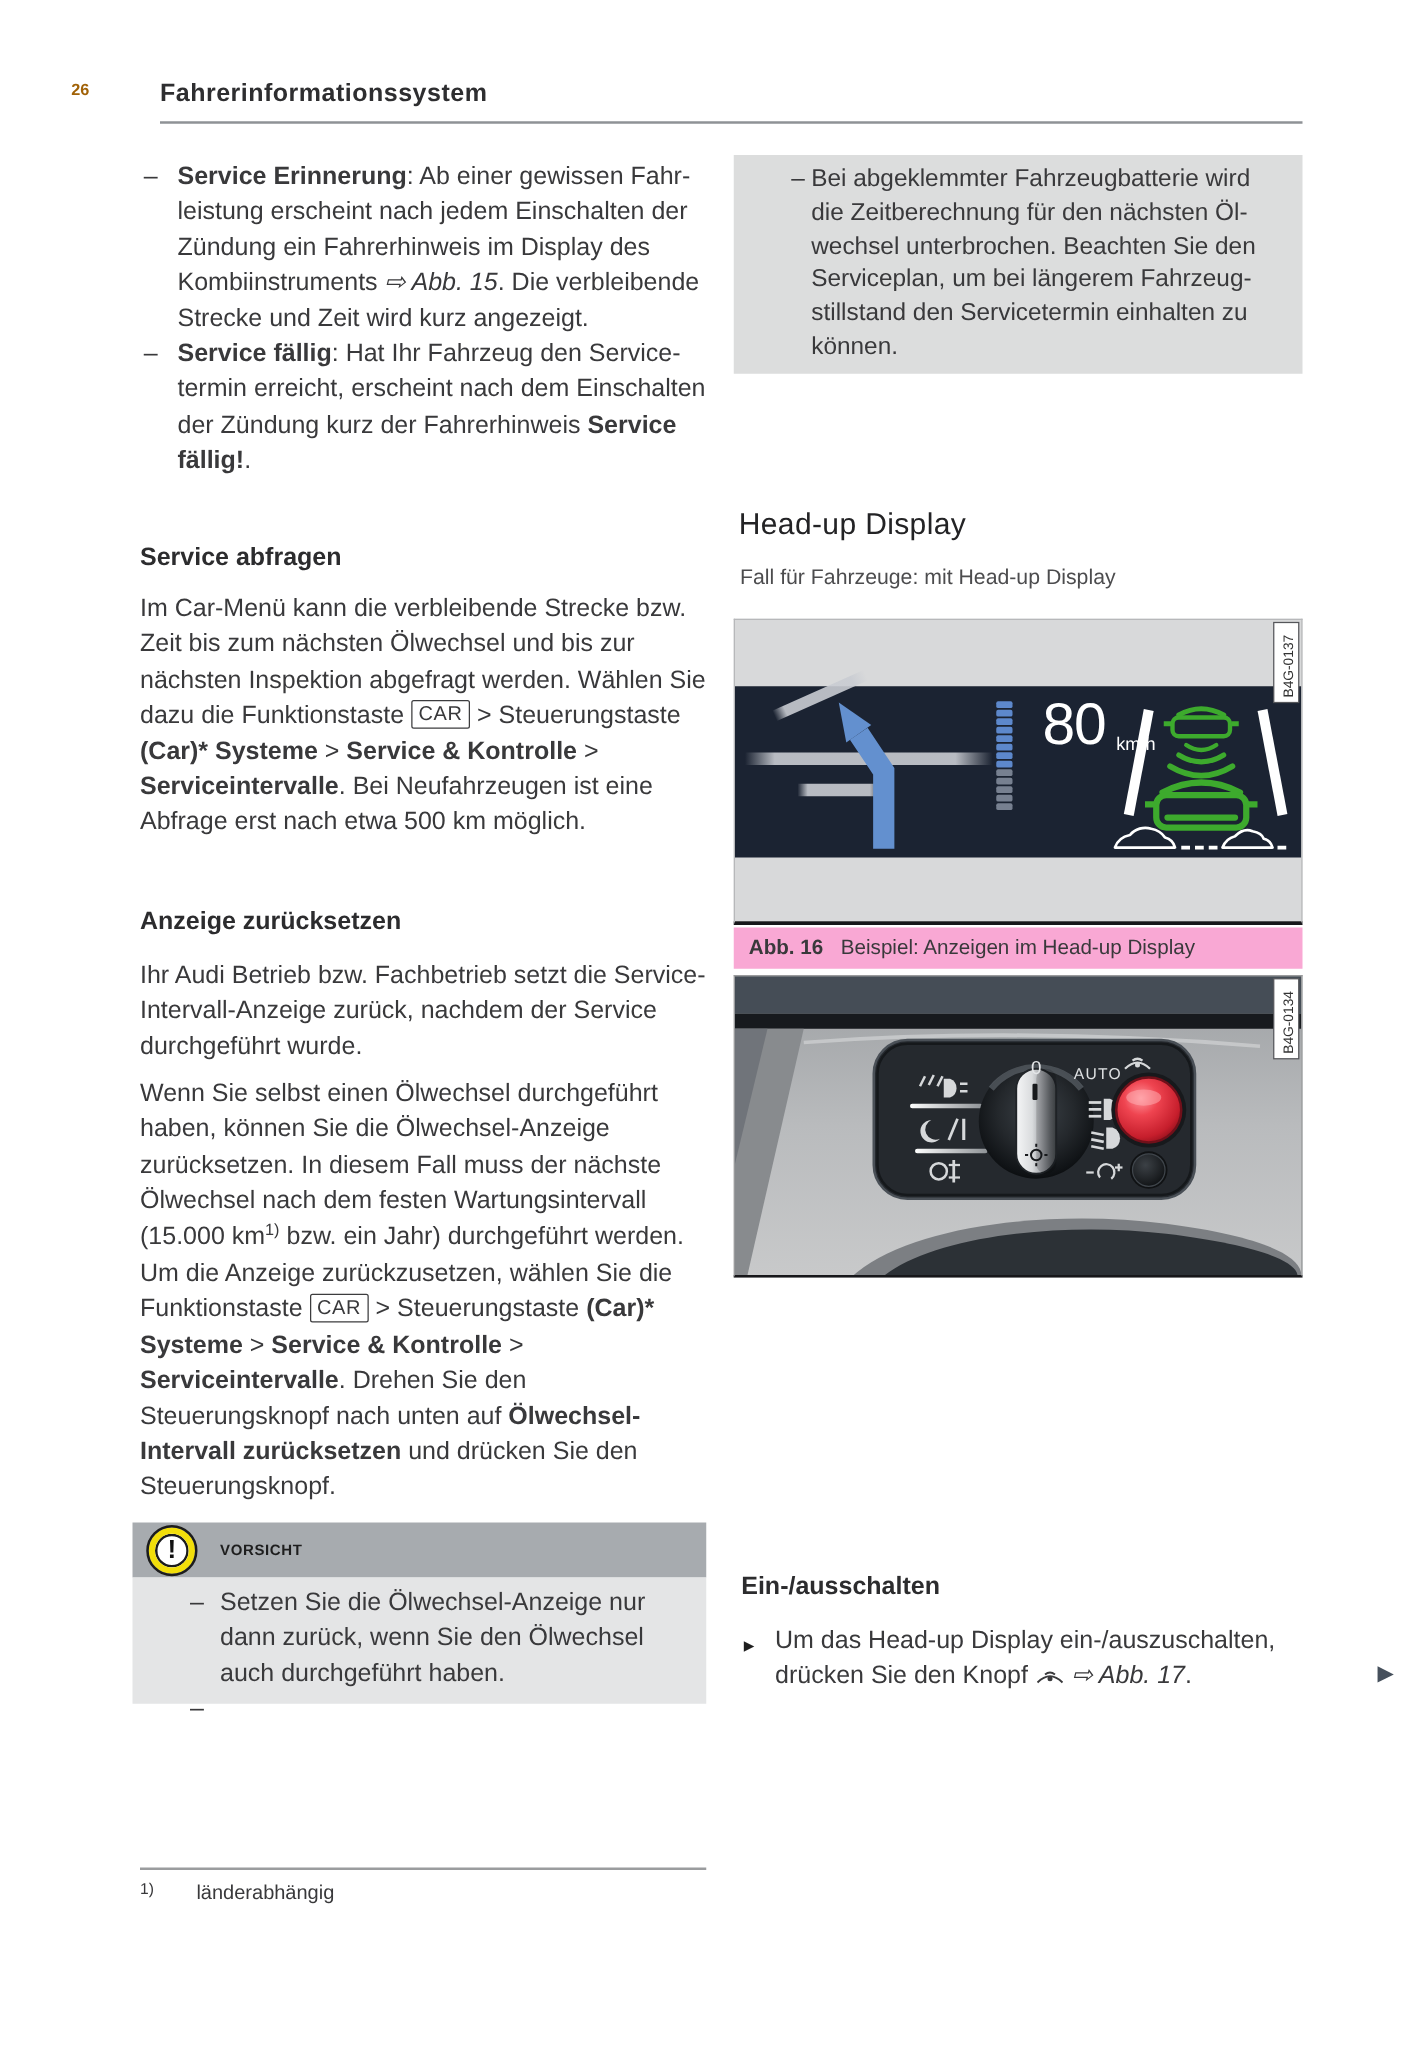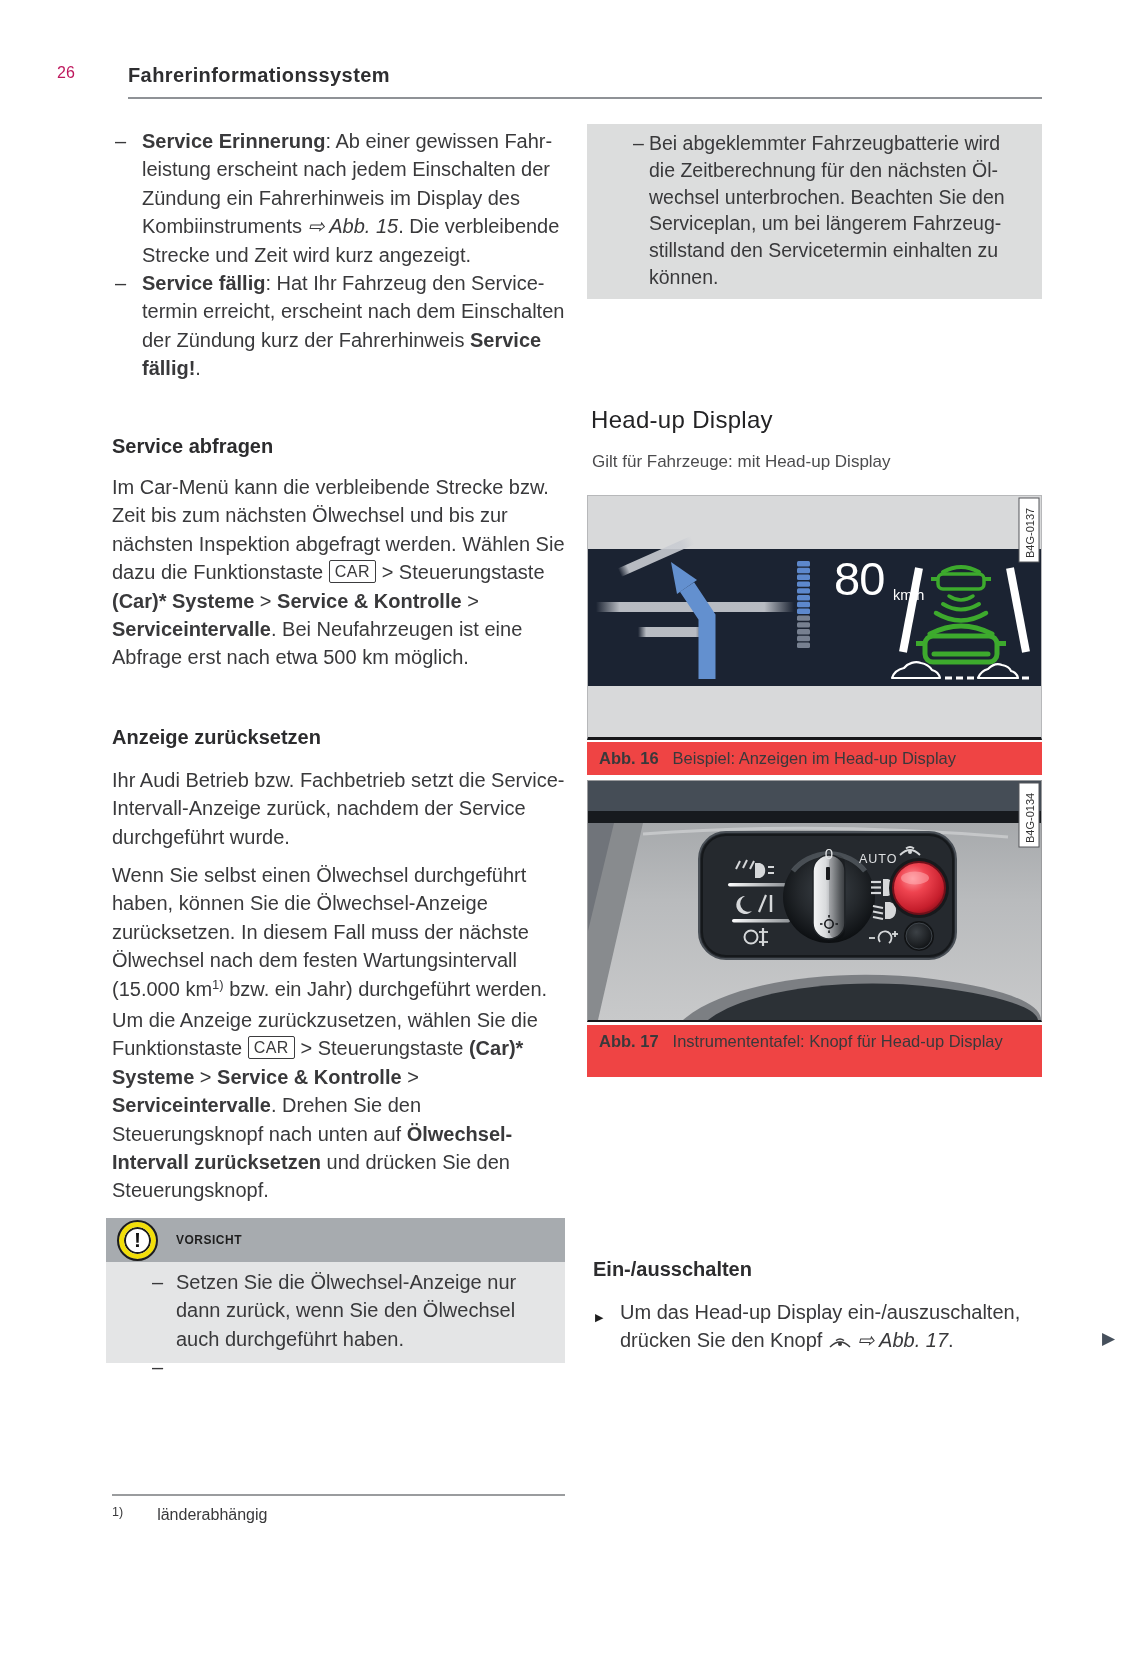--- a/index.html
+++ b/index.html
@@ -3,21 +3,21 @@
 <meta charset="utf-8">
 <style>
   html,body{margin:0;padding:0;background:#ffffff;}
   .page{position:relative;width:1142px;height:1654px;background:#fff;
         font-family:"Liberation Sans",sans-serif;color:#39393b;overflow:hidden;
         -webkit-hyphens:manual;hyphens:manual;}
   .abs{position:absolute;}
   .body-text{font-size:20px;line-height:28.4px;}
   .b{font-weight:bold;}
   .it{font-style:italic;}
-  .pnum{font-size:16px;font-weight:normal;color:#be185d;}
+  .pnum{font-size:13px;font-weight:bold;color:#a16207;}
   .ptitle{font-size:20px;font-weight:bold;color:#2e2e30;letter-spacing:.4px;}
   .hrule{height:1.5px;background:#8f9296;}
   .h-small{font-size:20px;font-weight:bold;color:#2c2c2e;}
   .section-title{font-size:24px;font-weight:normal;color:#232325;letter-spacing:.3px;}
   .applies{font-size:17px;color:#4c4c4e;}
   .li{position:relative;padding-left:30px;}
   .li .marker{position:absolute;left:3px;top:0;}
   .key{display:inline-block;border:1.5px solid #3c3c3e;border-radius:2px;background:#fff;
        padding:0 5px;line-height:21px;font-size:16px;letter-spacing:.5px;position:relative;top:-2px;}
   .sup{font-size:13px;position:relative;top:-7px;}
@@ -25,21 +25,21 @@
   .note{font-size:19.5px;line-height:26.8px;padding:6px 18px 8px 62px;box-sizing:border-box;}
   .nli{position:relative;}
   .nli .marker{position:absolute;left:-16px;top:0;}
   .caution-head{background:#a7abaf;height:44px;display:flex;align-items:center;gap:20px;padding-left:13px;}
   .caution-title{font-size:12px;font-weight:bold;color:#1e1e1e;letter-spacing:.5px;}
   .cicon{box-sizing:border-box;width:37px;height:37px;border-radius:50%;background:#fff;
          border:5px solid #f2de0a;outline:2.5px solid #1c1c1c;box-shadow:inset 0 0 0 2px #1c1c1c;
          display:flex;align-items:center;justify-content:center;font-weight:bold;font-size:21px;color:#111;}
   .caution-body{background:#e4e5e6;padding:6px 16px 10px 70px;font-size:20px;line-height:28.4px;box-sizing:border-box;}
   .caution-body .nli .marker{left:-24px;}
-  .capbar{background:#ef4444;font-size:16.5px;line-height:22.5px;color:#39393b;
+  .capbar{background:#f9a8d4;font-size:16.5px;line-height:22.5px;color:#39393b;
           padding:5px 12px;box-sizing:border-box;width:455px;}
   .capnum{font-weight:bold;margin-right:14px;}
   .figframe{box-sizing:border-box;border:1px solid #b7b8ba;border-bottom:3px solid #17171a;background:#d8d9da;}
   .figframe2{box-sizing:border-box;border:1px solid #9a9b9d;border-bottom:2px solid #17171a;background:#b3b6b8;}
   .fnrule{height:1.5px;background:#9a9c9e;}
   .footnote{font-size:16px;color:#39393b;}
   .fnmark{font-size:12.5px;position:relative;top:-4px;margin-right:34px;}
   .step{position:relative;padding-left:27px;}
   .step .marker{position:absolute;left:2px;top:5px;font-size:11px;color:#1e1e1e;}
   .more{font-size:17px;color:#46505c;}
@@ -100,21 +100,21 @@
     <span class="fnmark">1)</span><span>länderabhängig</span>
   </div>
 
   <div class="abs graybox note" style="left:587px;top:124px;width:455px;">
     <div class="nli">
       <span class="marker">–</span><span>Bei abgeklemmter Fahrzeugbatterie wird die Zeitberechnung für den nächsten Öl­wechsel unterbrochen. Beachten Sie den Serviceplan, um bei längerem Fahrzeug­stillstand den Servicetermin einhalten zu können.</span>
     </div>
   </div>
 
   <div class="abs section-title" style="left:591px;top:406px;">Head-up Display</div>
-  <div class="abs applies" style="left:592px;top:452px;">Gilt für Fahrzeuge: mit Head-up Display</div>
+  <div class="abs applies" style="left:592px;top:452px;">Fall für Fahrzeuge: mit Head-up Display</div>
 
   <div class="abs figframe" style="left:587px;top:495px;width:455px;height:245px;">
     <svg width="453" height="241" viewBox="0 0 453 241">
       <defs>
         <linearGradient id="rg1" x1="0" x2="1" y1="0" y2="0">
           <stop offset="0" stop-color="#c9ccd2" stop-opacity="0"></stop>
           <stop offset="0.12" stop-color="#c9ccd2" stop-opacity="0.9"></stop>
           <stop offset="0.85" stop-color="#c9ccd2" stop-opacity="0.9"></stop>
           <stop offset="1" stop-color="#c9ccd2" stop-opacity="0"></stop>
         </linearGradient>
@@ -306,23 +306,20 @@
       </g>
       <circle cx="331" cy="155" r="15" fill="#101214"></circle>
       <circle cx="331" cy="155" r="13" fill="url(#smkg)" stroke="#3f454b" stroke-width="1"></circle>
 
       <g>
         <rect x="431" y="2" width="20" height="64" fill="#ffffff" stroke="#55565a"></rect>
         <text transform="translate(446,62) rotate(-90)" font-size="11" fill="#333333">B4G-0134</text>
       </g>
     </svg>
   </div>
-  <div class="abs capbar" style="left:587px;top:1025px;min-height:52px;">
-    <span class="capnum">Abb. 17</span><span>Instrumententafel: Knopf für Head-up Dis­play</span>
-  </div>
 
 
   <div class="abs h-small" style="left:593px;top:1258px;">Ein-/ausschalten</div>
 
   <div class="abs body-text step" style="left:593px;top:1298px;width:455px;">
     <span class="marker">▶</span><span>Um das Head-up Display ein-/auszuschal­ten, drücken Sie den Knopf </span><svg class="hudglyph" width="24" height="16" viewBox="0 0 24 16">
         <g stroke="#3a3a3c" stroke-width="1.5" fill="none">
           <path d="M2,13 Q12,3 22,13"></path>
           <circle cx="12" cy="10" r="2" fill="#3a3a3c" stroke="none"></circle>
           <path d="M8,6.5 Q12,3.5 16,6.5"></path>

